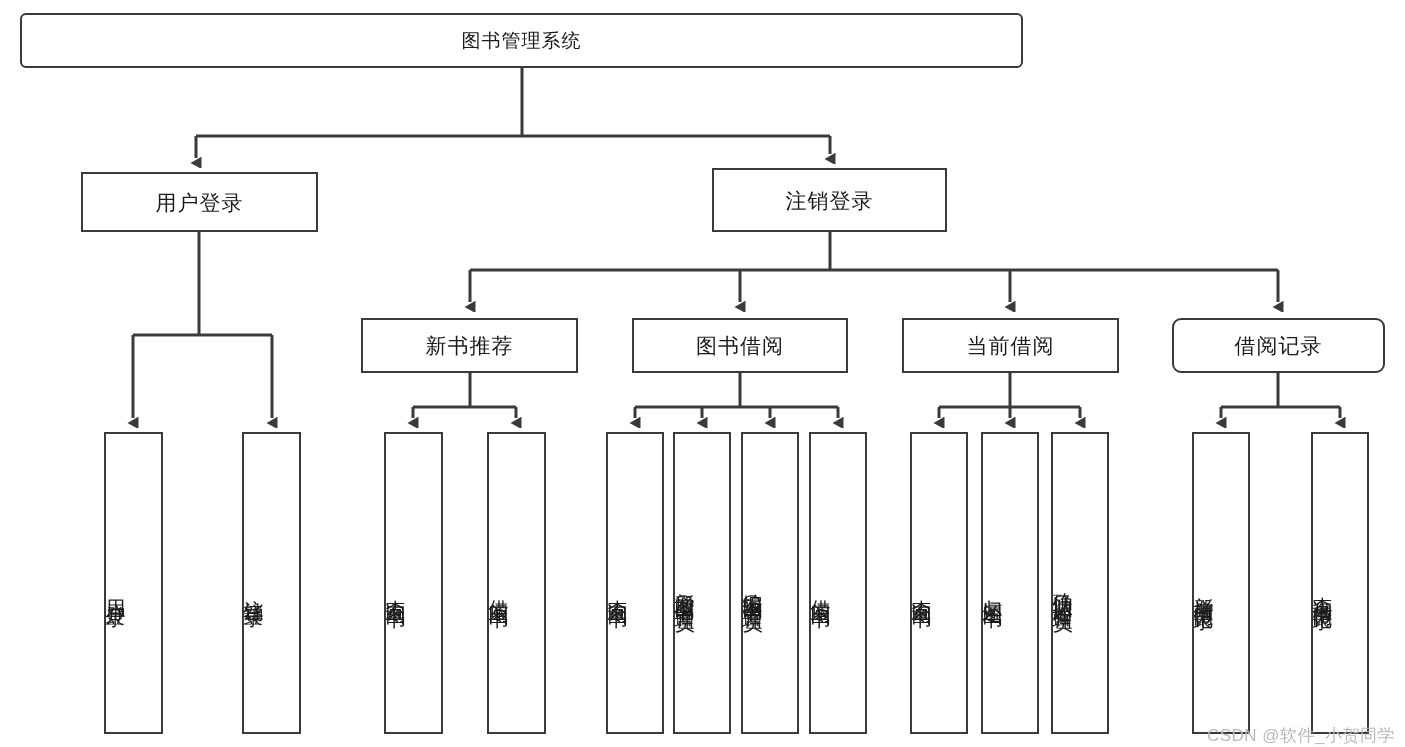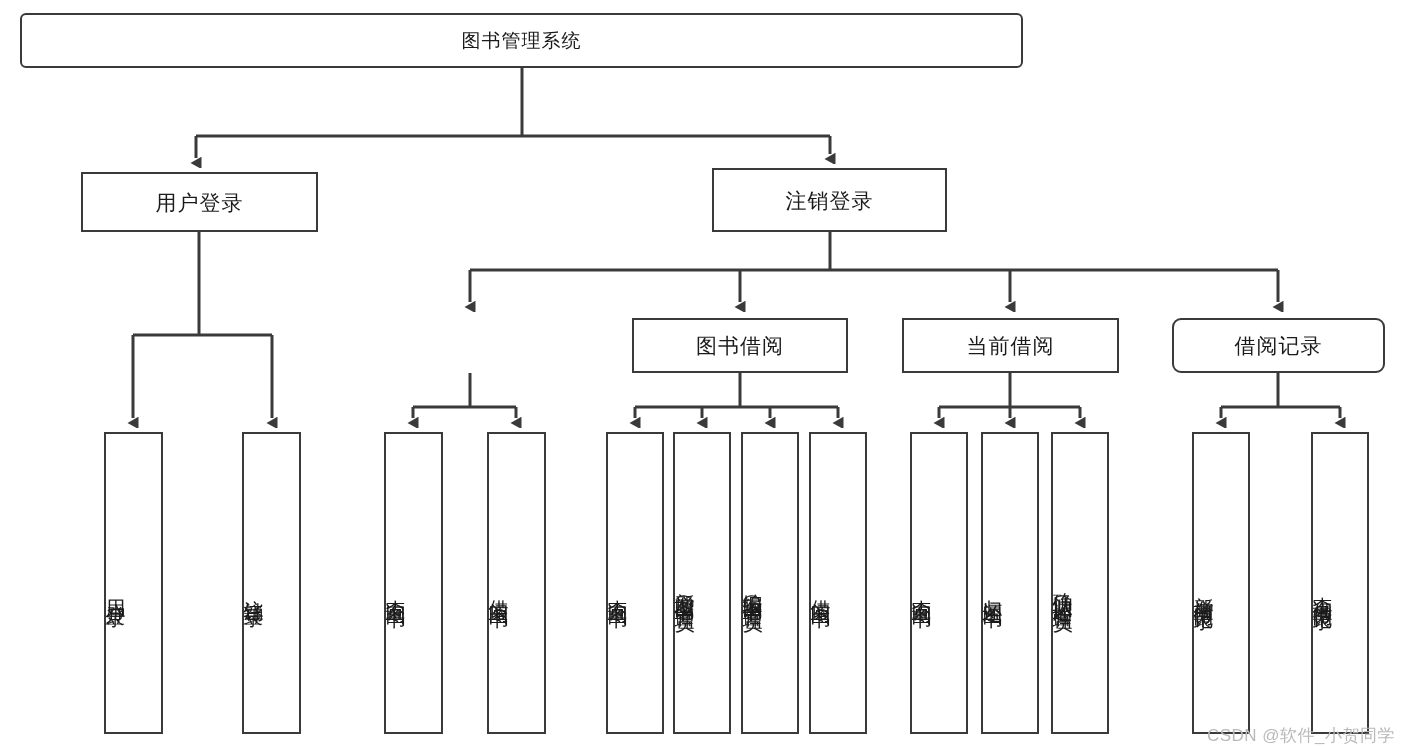--- a/index.html
+++ b/index.html
@@ -104,20 +104,21 @@
       <path d="M1221,407 L1221,418" marker-end="url(#arrow)"></path>
       <path d="M1340,407 L1340,418" marker-end="url(#arrow)"></path>
     </g>
   </svg>
 
   <div class="node h root" style="left:20px;top:13px;width:1003px;height:55px;">图书管理系统</div>
 
   <div class="node h" style="left:81px;top:172px;width:237px;height:60px;">用户登录</div>
   <div class="node h" style="left:712px;top:168px;width:235px;height:64px;">注销登录</div>
 
+  <div class="node h" style="left:361px;top:318px;width:217px;height:55px;">新书推荐</div>
   <div class="node h" style="left:632px;top:318px;width:216px;height:55px;">图书借阅</div>
   <div class="node h" style="left:902px;top:318px;width:217px;height:55px;">当前借阅</div>
   <div class="node h" style="left:1172px;top:318px;width:213px;height:55px;border-radius:9px;">借阅记录</div>
 
   <div class="node v" style="left:104px;top:432px;width:59px;height:302px;">
     <span class="vtext">用户登录</span>
   </div>
   <div class="node v" style="left:242px;top:432px;width:59px;height:302px;">
     <span class="vtext">注销登录</span>
   </div>

